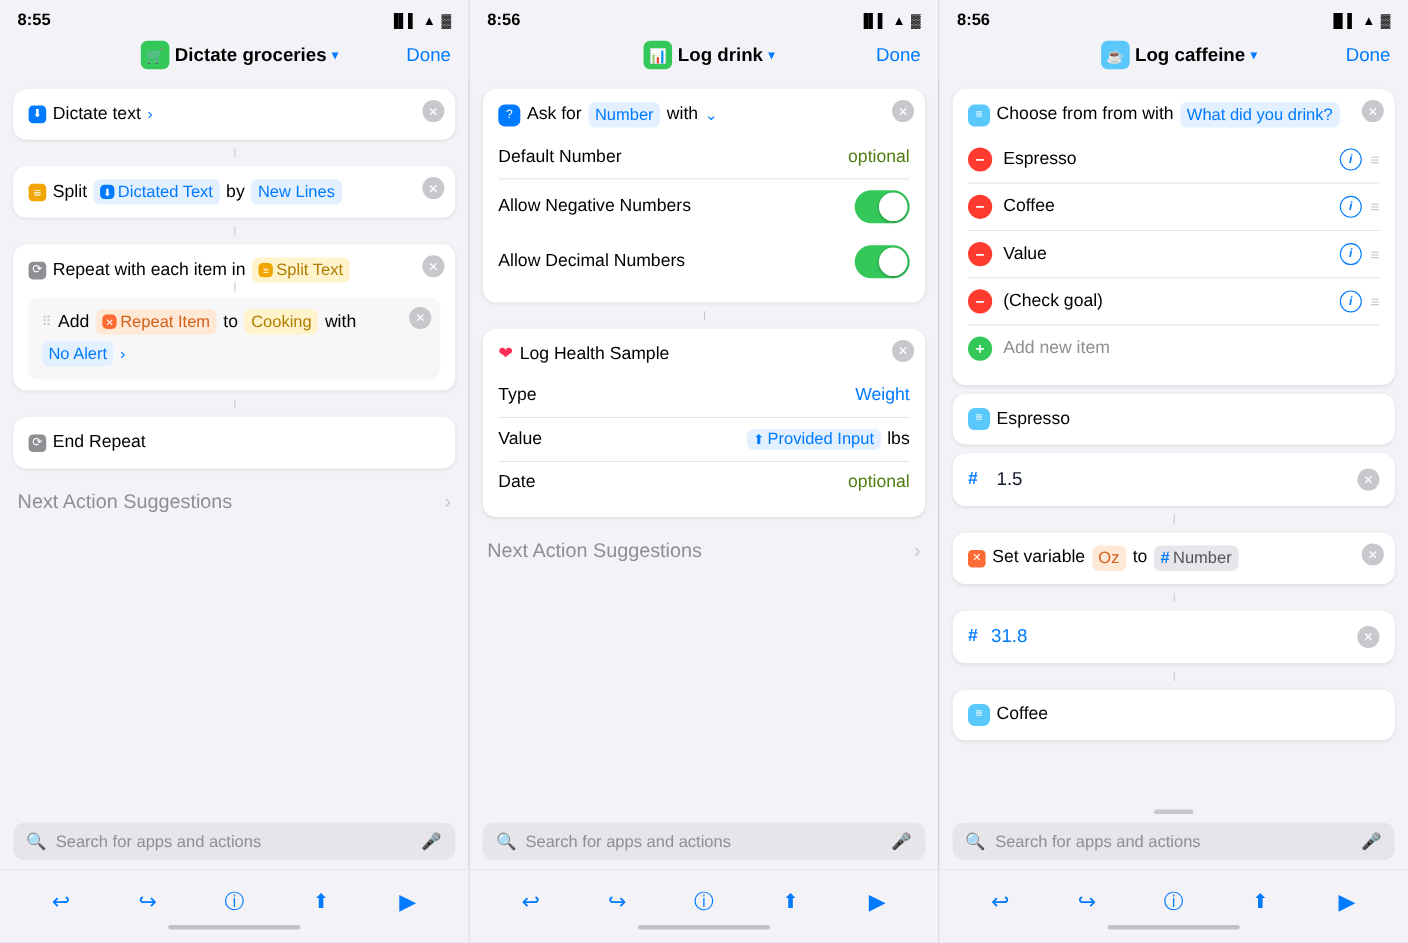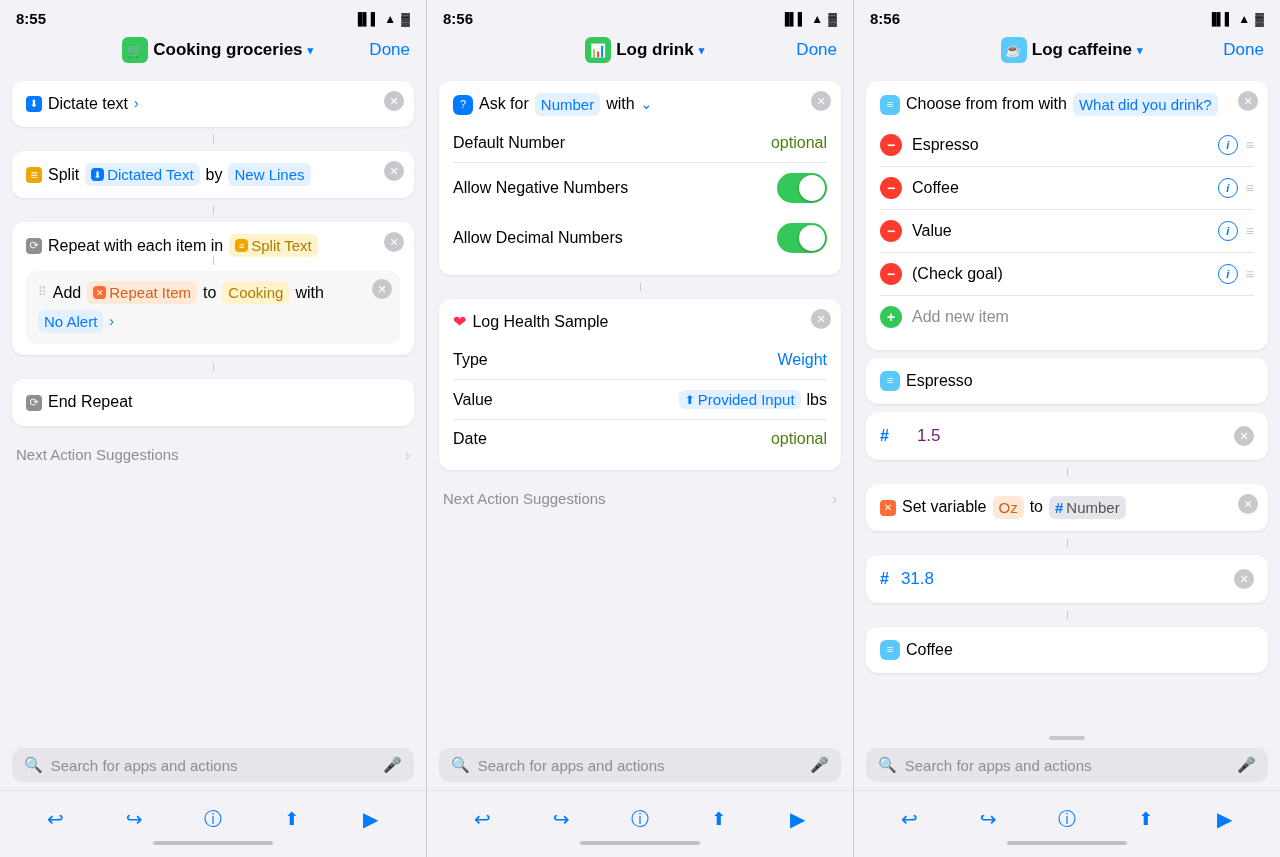--- a/index.html
+++ b/index.html
@@ -250,21 +250,21 @@
       opacity: 0.2;
     }
 
     
     .next-actions {
       display: flex;
       justify-content: space-between;
       align-items: center;
       padding: 12px 4px;
       color: #8e8e93;
-      font-size: 15px;
+      font-size: 18px;
     }
 
     
     .menu-item {
       display: flex;
       align-items: center;
       justify-content: space-between;
       padding: 10px 0;
       border-bottom: 1px solid #e5e5ea;
     }
@@ -361,21 +361,21 @@
       <span>▐▌▌</span>
       <span>▲</span>
       <span>▓</span>
     </div>
   </div>
 
   <div class="nav-bar">
     <div style="width:50px"></div>
     <div class="nav-title">
       <div class="nav-title-icon icon-green" style="background:#34c759; color:#fff; border-radius:6px; width:26px; height:26px; display:flex; align-items:center; justify-content:center; font-size:13px;">🛒</div>
-      <span>Cooking groceries</span>
+      <span>Dictate groceries</span>
       <span class="chevron-down">▾</span>
     </div>
     <span class="nav-done">Done</span>
   </div>
 
   <div class="content">
 
     <div class="action-card">
       <div class="close-btn">✕</div>
       <div class="action-row">
@@ -669,21 +669,21 @@
     <div class="action-card">
       <div class="action-row">
         <span class="token-icon" style="background:#5ac8fa; color:#fff; border-radius:6px; width:20px; height:20px; font-size:11px; display:flex; align-items:center; justify-content:center;">≡</span>
         <span>Espresso</span>
       </div>
     </div>
 
     <div class="action-card" style="display:flex; align-items:center; justify-content:space-between;">
       <div class="action-row">
         <span class="hash-icon" style="font-weight:700; color:#007aff; font-size:16px;">#</span>
-        <span style="color:#701a75; font-size:17px; font-weight:400; margin-left:22px;">1.5</span>
+        <span style="color:#0f172a; font-size:17px; font-weight:400; margin-left:11px;">1.5</span>
       </div>
       <div class="close-btn" style="position:static; margin-left:auto;">✕</div>
     </div>
 
     <div class="connector">
         <div class="connector-line"></div>
       </div>
 
     <div class="action-card">
       <div class="close-btn">✕</div>

